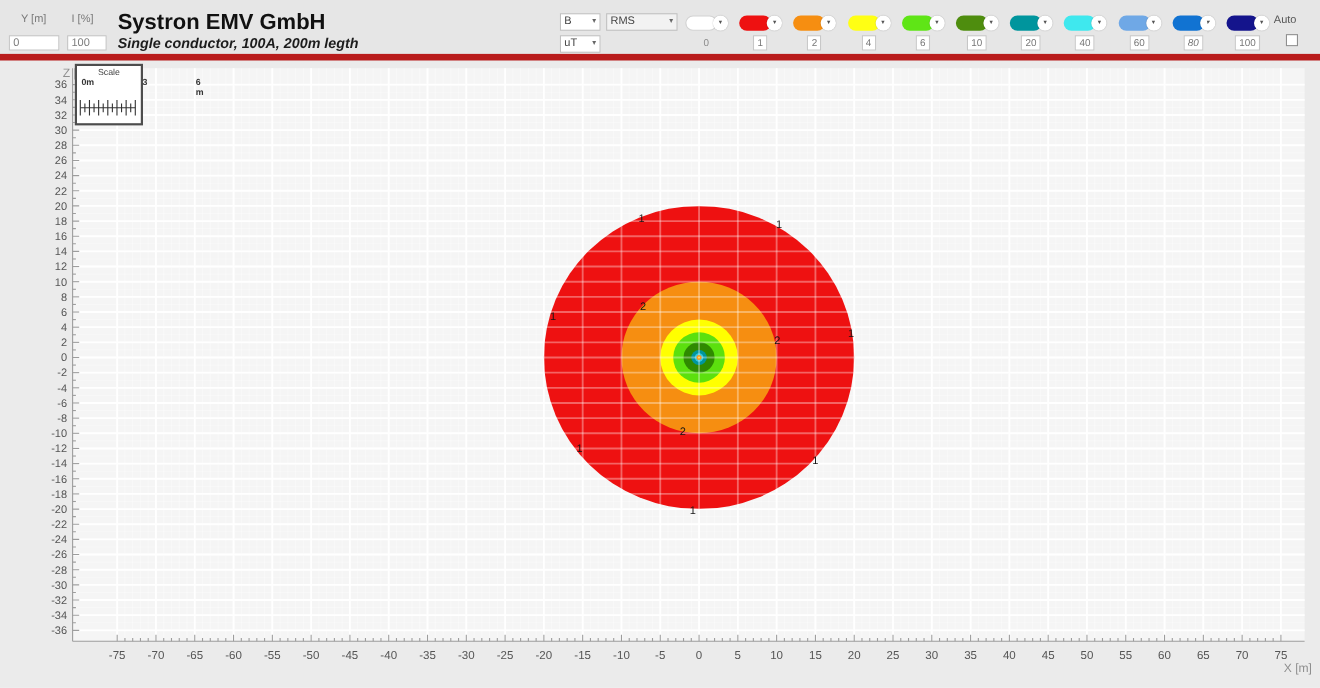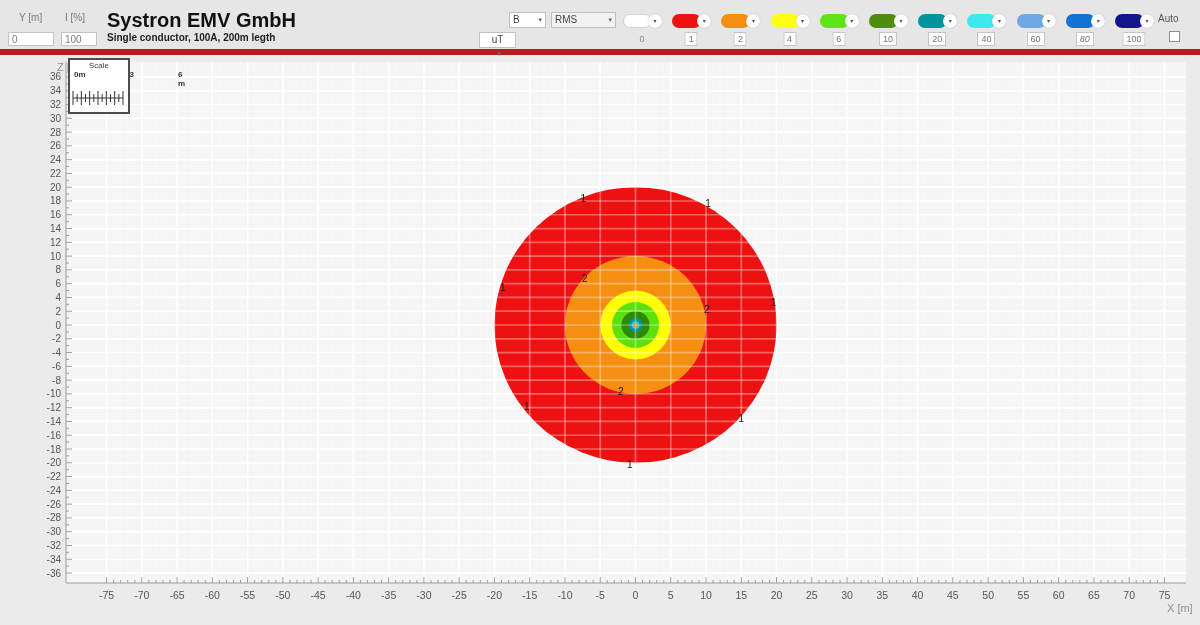--- a/index.html
+++ b/index.html
@@ -7,21 +7,21 @@
     font-family:"Liberation Sans", sans-serif; background:#ebebeb; }
   .app { position:relative; width:1200px; height:625px; background:#ebebeb; }
 
   
   .toolbar { position:absolute; left:0; top:0; width:1200px; height:55px;
     background:#e6e6e6; border-bottom:6px solid #b91c1c; z-index:5; }
   .tlabel { position:absolute; font-size:10px; color:#7a7a7a; }
   .tinput { position:absolute; height:14px; background:#fff; border:1px solid #c4c4c4;
     font-size:10px; color:#7c7c7c; line-height:12px; padding:1px 3px; }
   .title { position:absolute; left:107px; top:9px; font-size:20px; font-weight:bold; color:#111; }
-  .subtitle { position:absolute; left:107px; top:32px; font-size:10px; font-weight:bold; color:#1c1c1c; }
+  .subtitle { position:absolute; left:107px; top:32px; font-size:13px; font-weight:bold; color:#1c1c1c;font-style:italic; }
   .sel { position:absolute; height:16px; background:#fff; border:1px solid #c0c0c0;
     font-size:10px; color:#444; line-height:14px; padding:0 3px; display:flex;
     justify-content:space-between; align-items:center; }
   .sel .chev { font-size:7px; color:#666; margin-left:3px; }
   .lvl { position:absolute; top:13px; width:42px; height:36px; }
   .pill { position:absolute; left:0; top:1px; width:29px; height:14px; border-radius:8px; }
   .pillchev { position:absolute; left:25px; top:1px; width:14px; height:14px; border-radius:50%;
     background:#fff; box-shadow:0 0 1px rgba(0,0,0,.35); font-size:6px; color:#555;
     text-align:center; line-height:14px; }
   .lvlval { position:absolute; top:19px; left:19px; transform:translateX(-50%);
@@ -55,21 +55,21 @@
     <div class="tlabel" style="left:65px; top:12px;">I [%]</div>
     <div class="tinput" style="left:61px; top:32px; width:36px;">100</div>
 
     <div class="title">Systron EMV GmbH</div>
     <div class="subtitle">Single conductor, 100A, 200m legth</div>
 
     <div class="sel" style="left:509px; top:12px; width:37px;">
       <span>B</span>
       <span class="chev">▾</span>
     </div>
-    <div class="sel" style="left:479px; top:32px; width:37px;flex-direction:column;">
+    <div class="sel" style="left:509px; top:32px; width:37px;">
       <span>uT</span>
       <span class="chev">▾</span>
     </div>
     <div class="sel" style="left:551px; top:12px; width:65px; background:#f2f2f2;">
       <span>RMS</span>
       <span class="chev">▾</span>
     </div>
 
     <div id="levels">
         <div class="lvl" style="left: 623px;">

